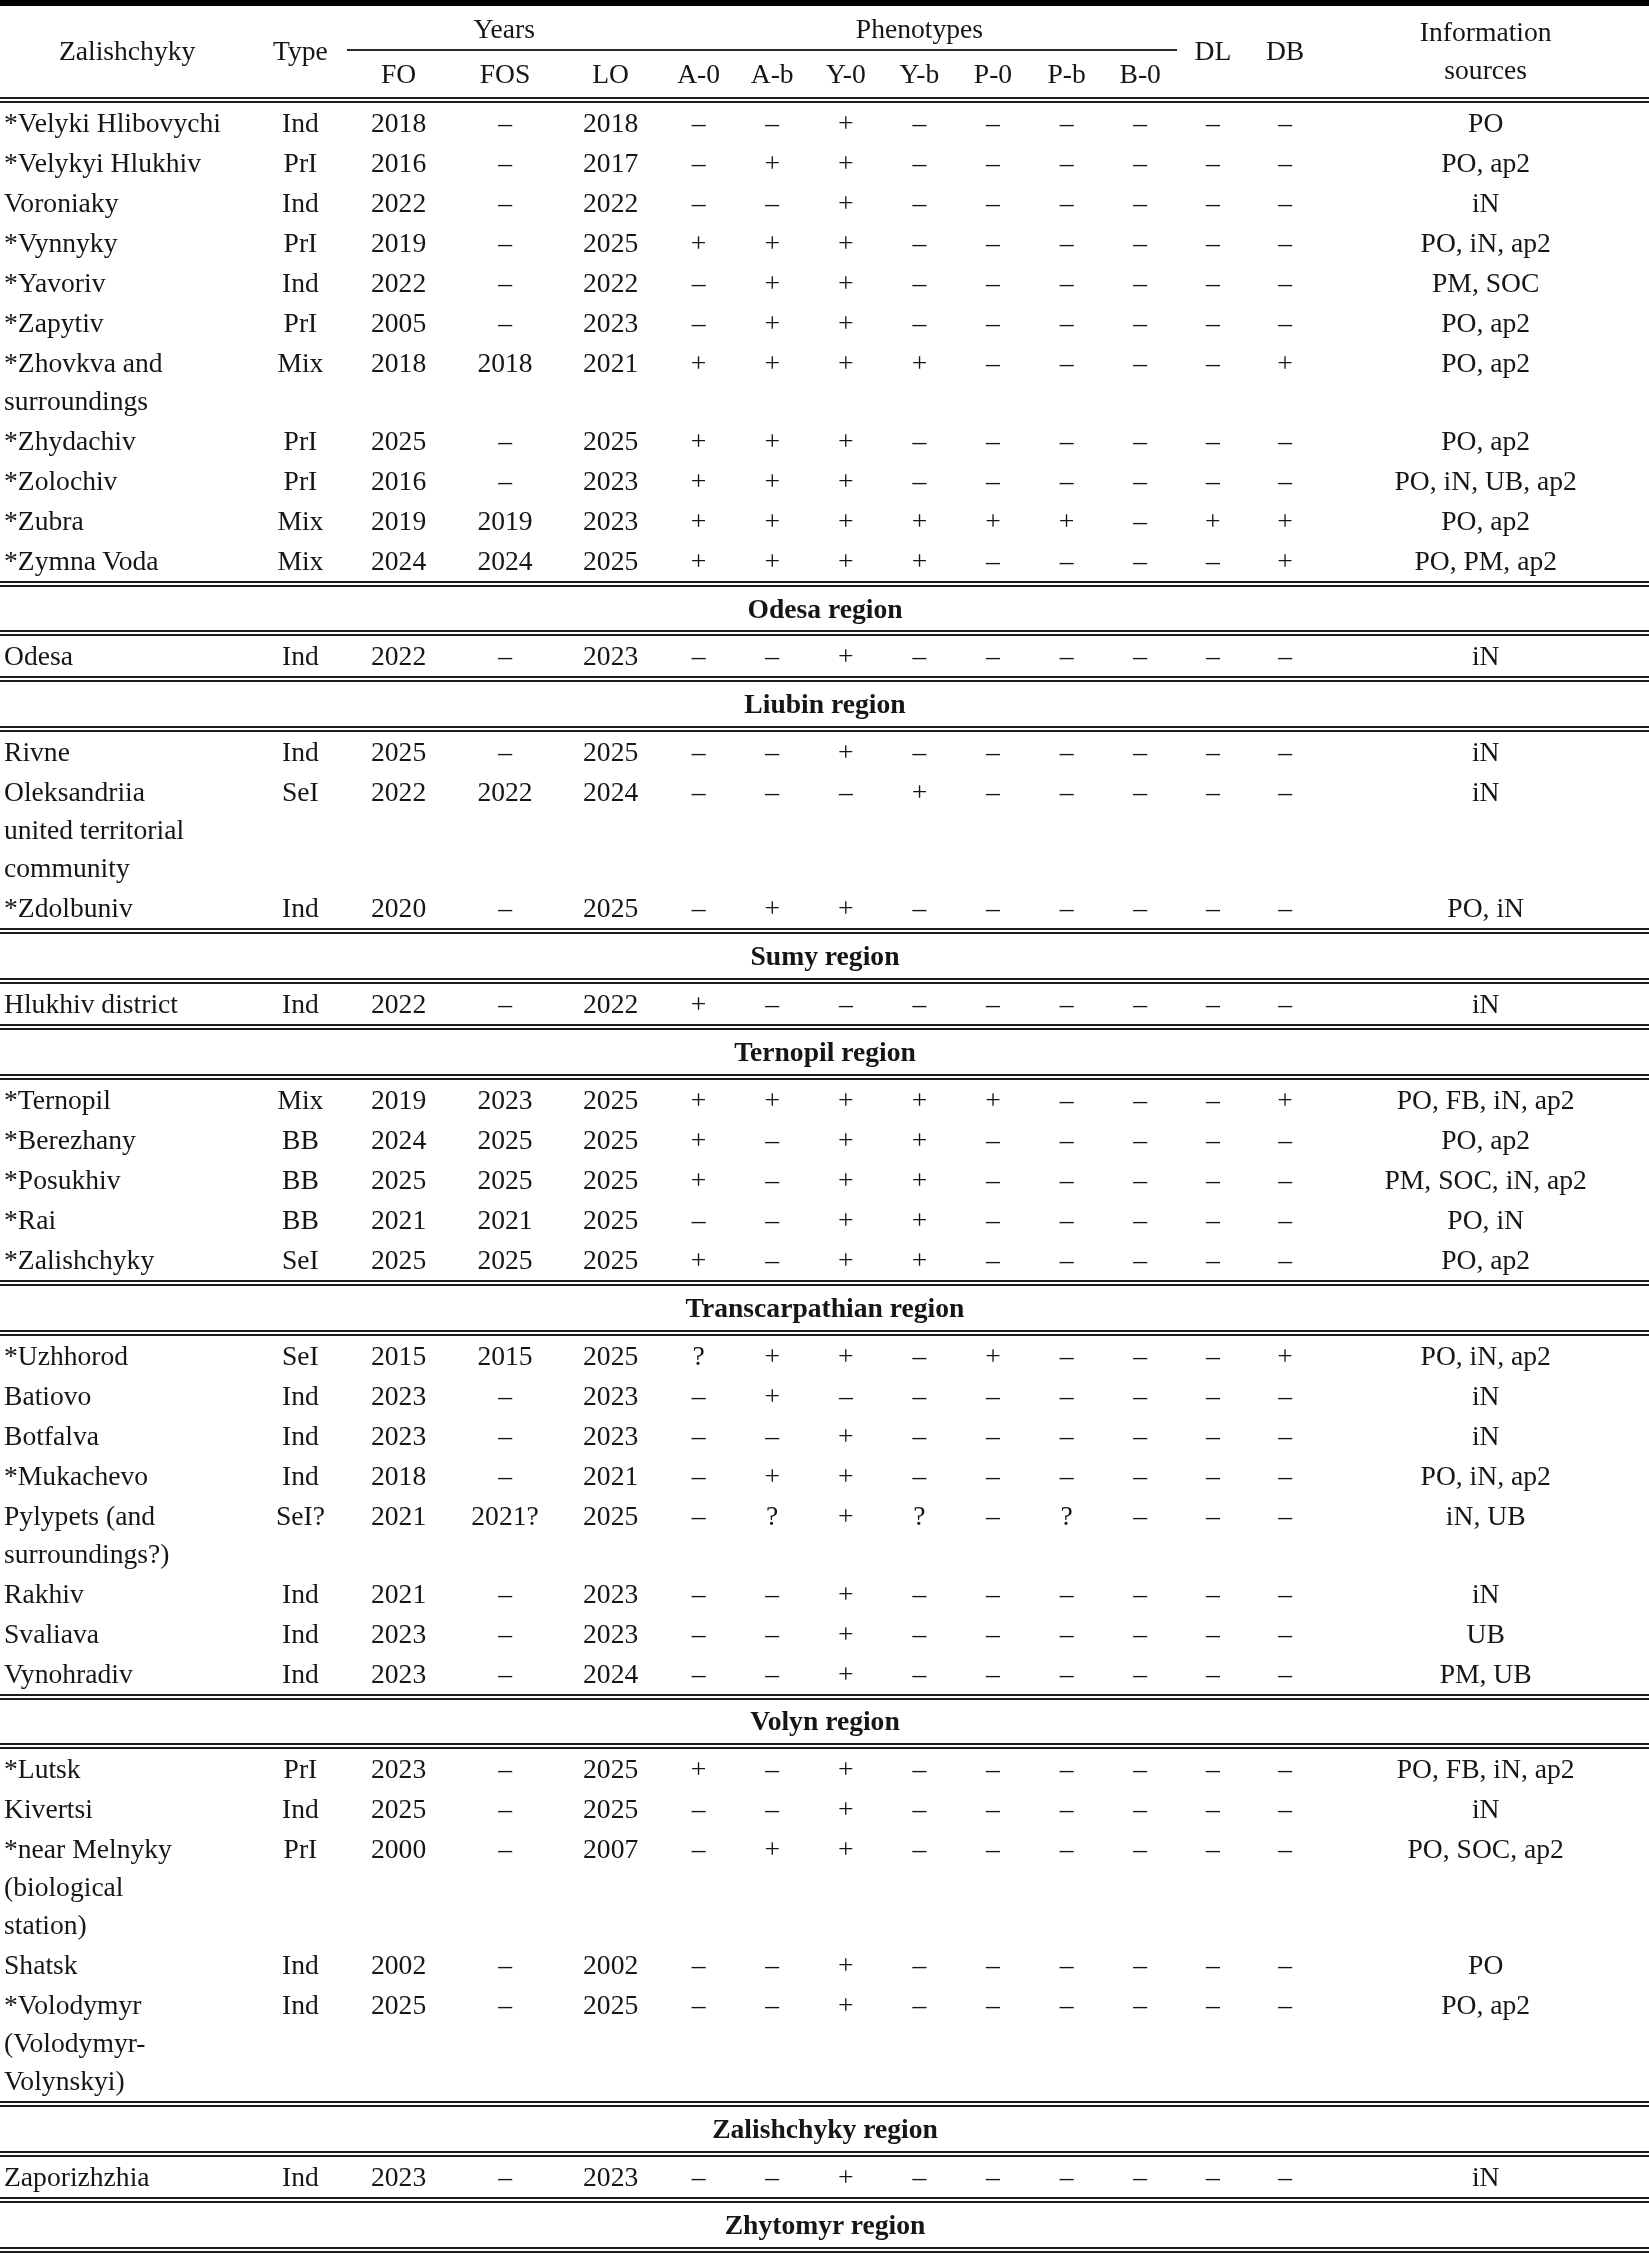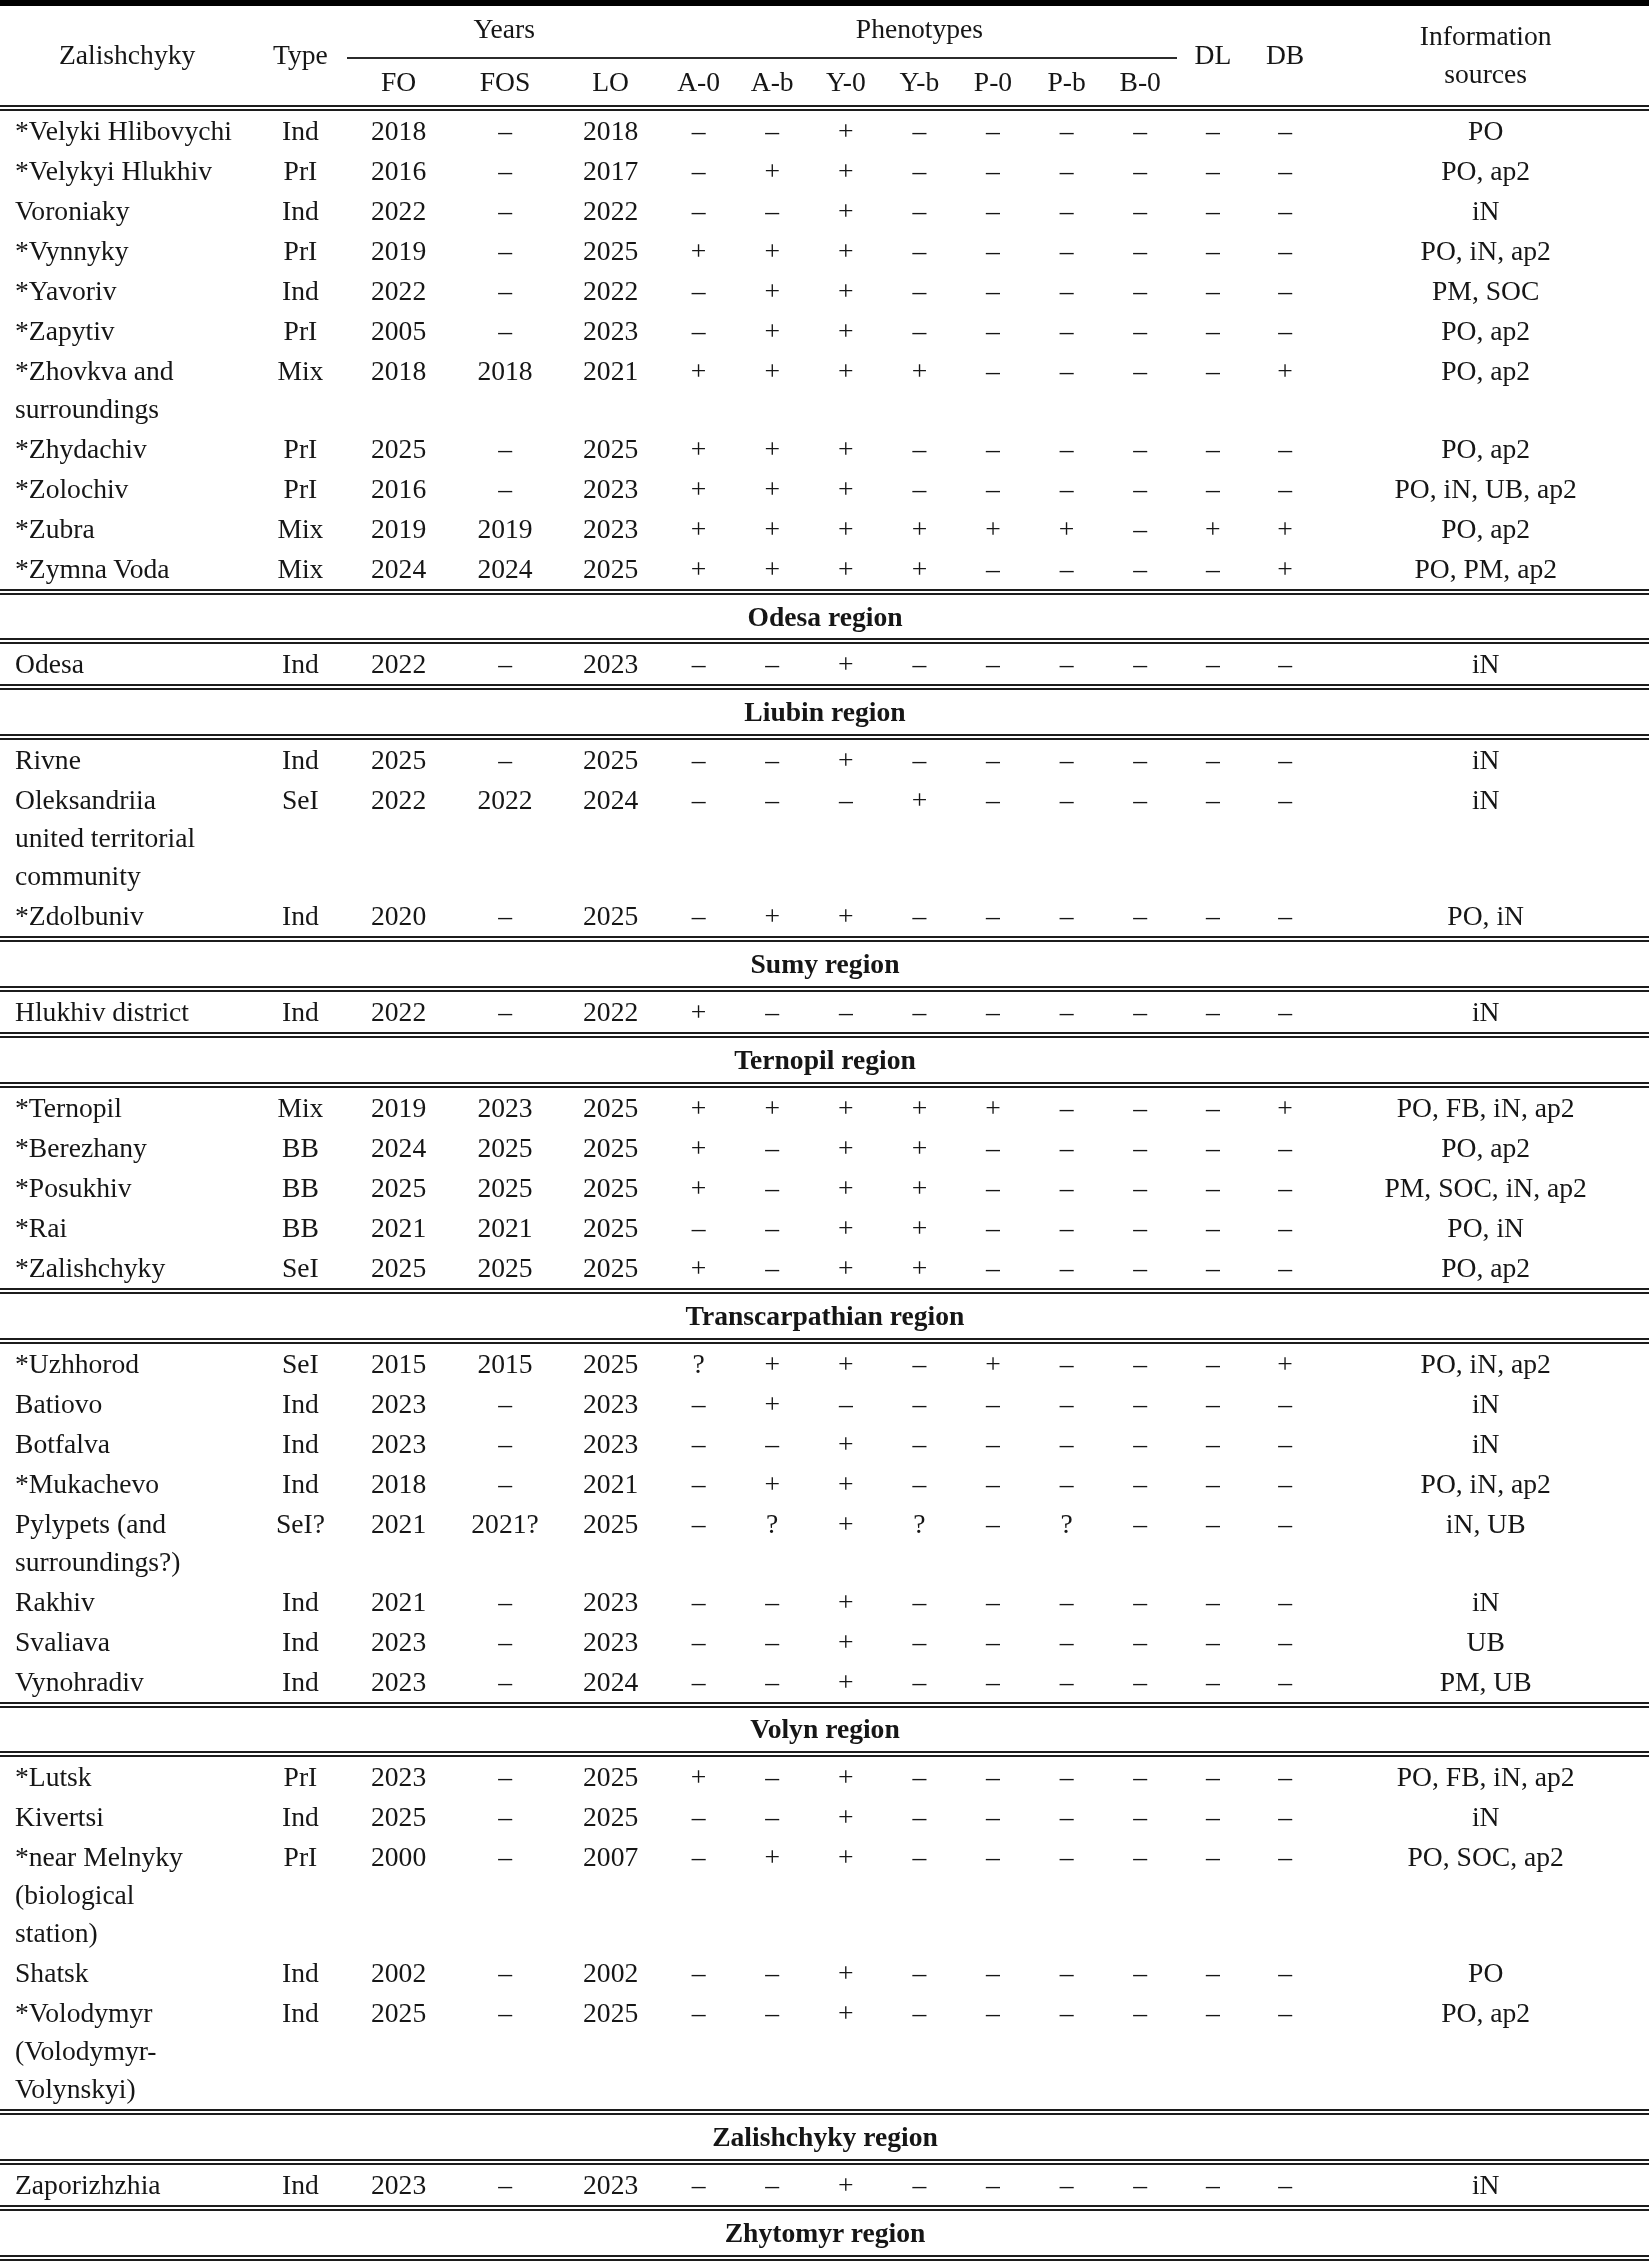--- a/index.html
+++ b/index.html
@@ -34,35 +34,35 @@
 
   thead th {
     font-weight: normal;
     text-align: center;
     vertical-align: middle;
     padding: 3.9px 0;
     white-space: pre-line;
   }
   thead th.group-th {
     border-bottom: 2.9px solid #2b2b2b;
-    padding-bottom: 9px;
+    padding-bottom: 1px;
   }
   thead th.hdr-bottom {
     border-bottom: 6.8px double #1c1c1c;
   }
 
   tbody td {
     text-align: center;
     vertical-align: top;
     padding: 1px 0;
     white-space: pre-line;
   }
   tbody td.settlement {
     text-align: left;
-    padding-left: 15px;
+    padding-left: 4px;
   }
   tr.region-row td {
     border-top: 6.3px double #1c1c1c;
     border-bottom: 6.3px double #1c1c1c;
     text-align: center;
     padding: 2.9px 0;
     font-weight: bold;
   }
 </style>
 </head>

